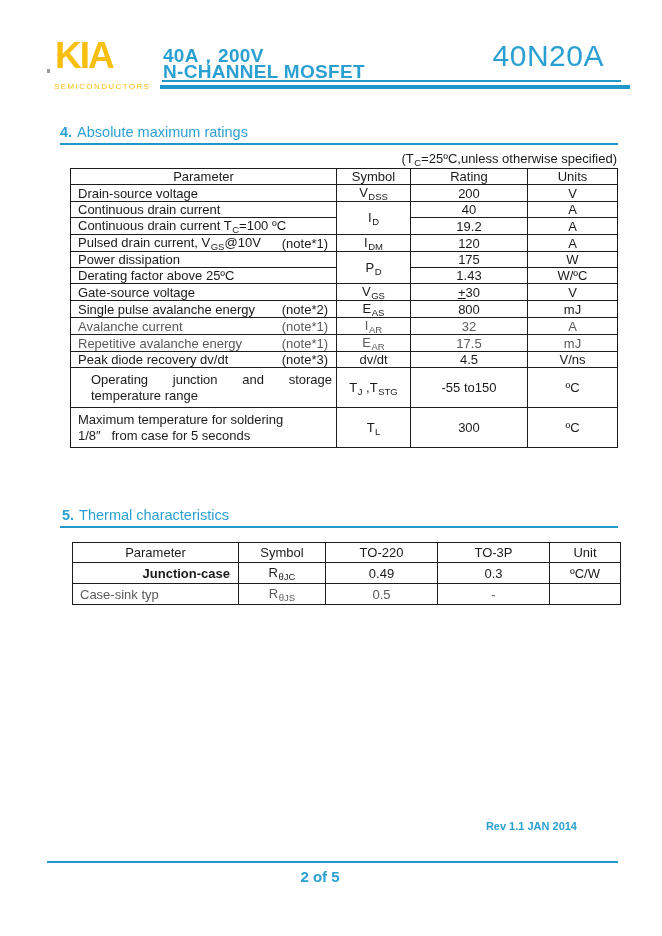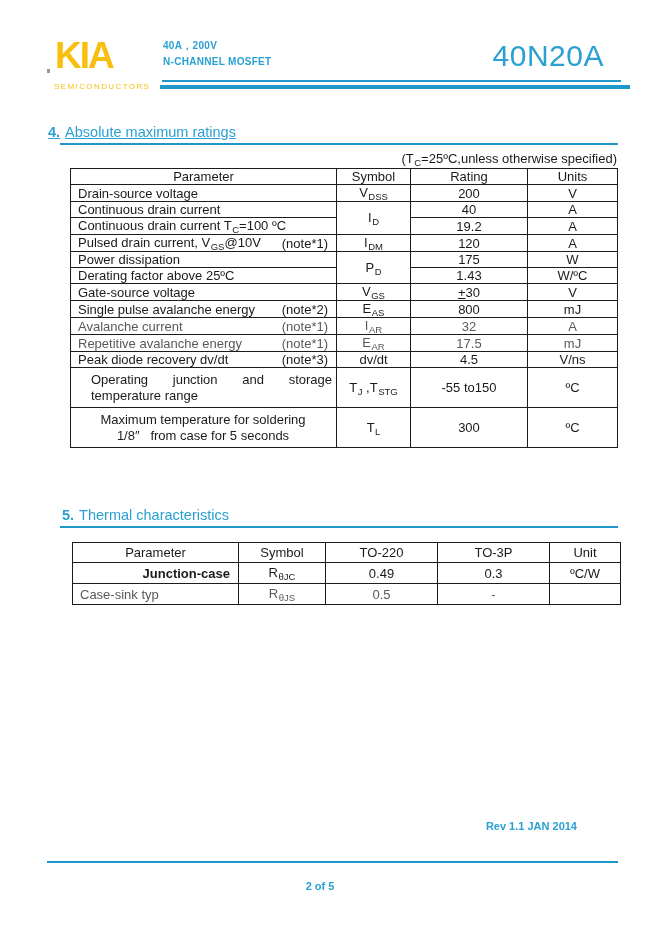--- a/index.html
+++ b/index.html
@@ -6,61 +6,61 @@
   html,body { width:662px; height:936px; background:#ffffff; }
   body { font-family:"Liberation Sans","DejaVu Sans",sans-serif; color:#1a1a1a;
          position:relative; overflow:hidden; }
   .abs { position:absolute; }
 
   
   #logo-kia  { left:55px; top:40px; font-size:37px; font-weight:bold; letter-spacing:-2px;
                line-height:32px; color:var(--yellow,#f8bf0f); }
   #logo-dot  { left:47px; top:69px; width:3px; height:4px; background:#9a9a9a; }
   #logo-sub  { left:54px; top:82px; font-size:8px; letter-spacing:1.4px; color:var(--yellow,#f8bf0f); }
-  #subtitle  { left:163px; top:38px; color:var(--teal,#2aa0d2); font-weight:bold;
-               font-size:10px; line-height:16px; letter-spacing:0.3px; }
+  #subtitle  { left:163px; top:48px; color:var(--teal,#2aa0d2); font-weight:bold;
+               font-size:19px; line-height:16px; letter-spacing:0.3px; }
   #part-number { right:58px; top:41px; font-size:30px; line-height:30px;
                  color:var(--teal,#2aa0d2); letter-spacing:0.5px; }
   #rule-thin  { left:162px; top:80px; width:459px; height:2px; background:var(--teal-line,#1f97c9); }
   #rule-thick { left:160px; top:85px; width:470px; height:4px; background:var(--teal-line,#1f97c9); }
 
   
   .sec-title { color:var(--teal,#2aa0d2); font-size:14.5px; white-space:nowrap; }
   .sec-num   { font-weight:bold; margin-right:5px; }
-  #sec4-title { left:48px; top:124px;text-decoration:underline; }
+  #sec4-title { left:60px; top:124px; }
   #sec4-rule  { left:60px; top:143px; width:558px; height:2px; background:var(--teal-line,#1f97c9); }
   #cond-note  { right:45px; top:151px; font-size:13px; color:#1a1a1a;text-align:right; }
   #sec5-title { left:62px; top:507px; }
   #sec5-rule  { left:60px; top:526px; width:558px; height:2px; background:var(--teal-line,#1f97c9); }
 
   
   table { border-collapse:collapse; table-layout:fixed; }
   #t1 { left:70px; top:168px; width:547px; }
   #t2 { left:72px; top:542px; width:548px; }
   th,td { border:1px solid #1c1c1c; font-size:13px; font-weight:normal;
           overflow:hidden; vertical-align:middle; padding:0; }
   th { text-align:center; }
   #t1 th, #t1 td { height:15px; line-height:15px; }
   #t1 tr.tall td { height:40px; }
   #t2 th, #t2 td { height:19px; line-height:19px; }
   .center { text-align:center;margin-top:30px; }
   td.param { text-align:left; padding:0 8px 0 7px; }
   .pwrap { display:flex; justify-content:space-between; align-items:center; }
   .jtext { text-align:justify; line-height:16px; padding-right:3px; }
   td.param.justify { padding-right:1px;padding-left:20px; }
-  .pline { white-space:pre-wrap; line-height:16px;text-align:center; }
+  .pline { white-space:pre-wrap; line-height:16px; }
   .sub { font-size:9.5px; position:relative; top:3px; margin-left:0.5px; }
   .u   { text-decoration:underline; }
   tr.muted td { color:#595959; }
   tr.boldrow td.param { font-weight:bold;text-align:right; }
 
   
   #footer-rule { left:47px; top:861px; width:571px; height:2px; background:var(--teal-line,#1f97c9); }
   #page-indicator { left:280px; top:868px; width:80px; text-align:center;
-                    font-size:11px; font-weight:bold; color:var(--teal,#2aa0d2);margin-top:12px; }
+                    font-size:15px; font-weight:bold; color:var(--teal,#2aa0d2); }
   #revision { right:85px; top:820px; font-size:11px; font-weight:bold; color:var(--teal,#2aa0d2); }
 </style>
 </head>
 <body>
 
 <div class="abs" id="logo-kia">KIA</div>
 <div class="abs" id="logo-dot"></div>
 <div class="abs" id="logo-sub">SEMICONDUCTORS</div>
 
 <div class="abs" id="subtitle">

